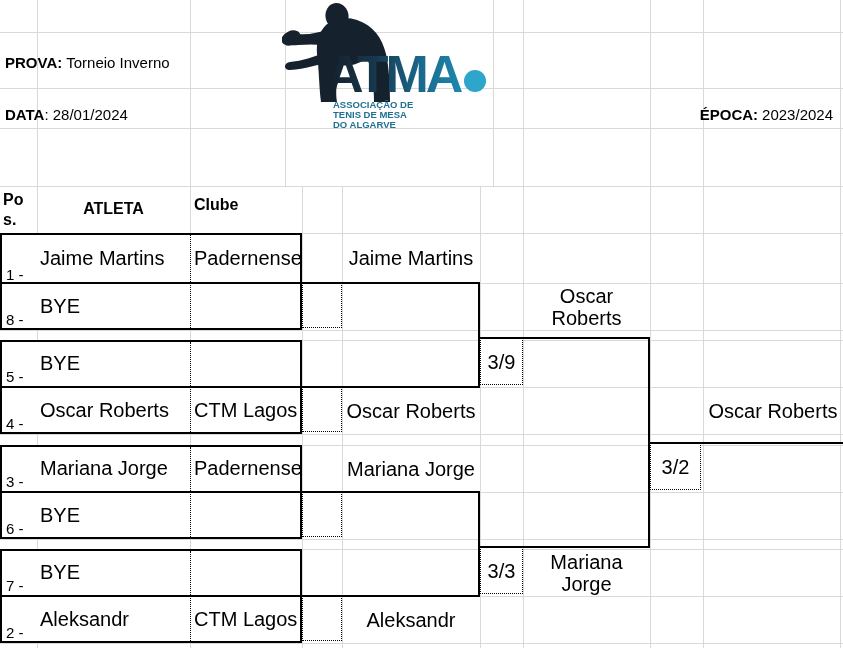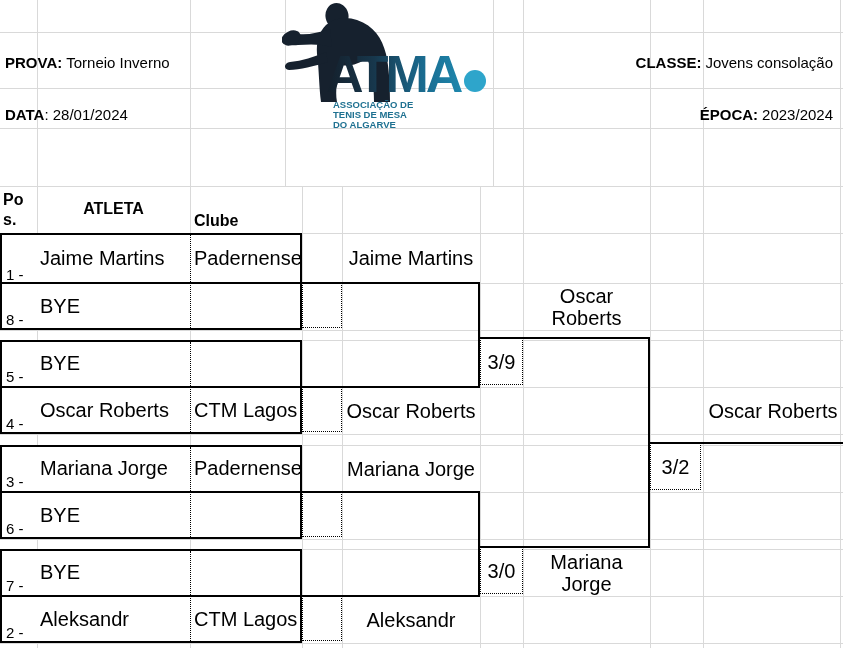--- a/index.html
+++ b/index.html
@@ -54,21 +54,20 @@
       <div class="gl" style="left: 480px; top: 186px; width: 1px; height: 462px; background: rgb(217, 217, 217);"></div>
       <div class="gl" style="left: 493px; top: 0px; width: 1px; height: 186px; background: rgb(217, 217, 217);"></div>
       <div class="gl" style="left: 523px; top: 0px; width: 1px; height: 648px; background: rgb(217, 217, 217);"></div>
       <div class="gl" style="left: 650px; top: 0px; width: 1px; height: 648px; background: rgb(217, 217, 217);"></div>
       <div class="gl" style="left: 703px; top: 0px; width: 1px; height: 648px; background: rgb(217, 217, 217);"></div>
       <div class="gl" style="left: 840px; top: 0px; width: 1px; height: 648px; background: rgb(217, 217, 217);"></div>
     </div>
 
   <div class="abs hf" style="left:5px;top:54px;"><span class="b">PROVA:</span><span class="v">Torneio Inverno</span></div>
 
-  <div class="abs hf right" style="left:0;top:54px;width:833px;"><span class="b">CLASSE:</span><span class="v">Jovens consolação</span></div>
 
   <div class="abs hf" style="left:5px;top:106px;"><span class="b">DATA</span><span>: 28/01/2024</span></div>
 
   <div class="abs hf right" style="left:0;top:106px;width:833px;"><span class="b">ÉPOCA:</span><span class="v">2023/2024</span></div>
 
 
   <svg class="abs" style="left:282px;top:2px;" width="213" height="126" viewBox="0 0 213 126">
     <defs>
       <linearGradient id="gradATMA" x1="0" y1="0" x2="1" y2="0">
         <stop offset="0" stop-color="#141f2b"></stop>
@@ -90,39 +89,39 @@
     <circle cx="193" cy="79" r="11" fill="#2ea5cb"></circle>
     <text font-size="9.5" font-weight="bold" fill="#1f7191">
       <tspan x="51" y="106">ASSOCIAÇÃO DE</tspan>
       <tspan x="51" y="116">TENIS DE MESA</tspan>
       <tspan x="51" y="126">DO ALGARVE</tspan>
     </text>
   </svg>
 
   <div class="abs thead posHead" style="left:3px;top:190px;">Pos.</div>
   <div class="abs thead" style="left:37px;top:200px;width:153px;text-align:center;">ATLETA</div>
-  <div class="abs thead" style="left:194px;top:212px;">Clube</div>
+  <div class="abs thead" style="left:194px;top:196px;">Clube</div>
 
   <div class="abs box" style="left:0;top:233px;width:302px;height:97px;"></div>
   <div class="abs box" style="left:0;top:340px;width:302px;height:94px;"></div>
   <div class="abs box" style="left:0;top:445px;width:302px;height:94px;"></div>
   <div class="abs box" style="left:0;top:549px;width:302px;height:94px;"></div>
 
   <div class="abs dotv" style="left:190px;top:235px;height:93px;"></div>
   <div class="abs dotv" style="left:190px;top:342px;height:90px;"></div>
   <div class="abs dotv" style="left:190px;top:447px;height:90px;"></div>
   <div class="abs dotv" style="left:190px;top:551px;height:90px;"></div>
 
   <div class="abs dotcell" style="left:302px;top:283px;width:40px;height:45px;"></div>
   <div class="abs dotcell" style="left:302px;top:387px;width:40px;height:45px;"></div>
   <div class="abs dotcell" style="left:302px;top:492px;width:40px;height:45px;"></div>
   <div class="abs dotcell" style="left:302px;top:596px;width:40px;height:45px;"></div>
 
   <div class="abs dotcell txt ctr" style="left:480px;top:338px;width:43px;height:47px;">3/9</div>
-  <div class="abs dotcell txt ctr" style="left:480px;top:547px;width:43px;height:47px;">3/0</div>
+  <div class="abs dotcell txt ctr" style="left:480px;top:547px;width:43px;height:47px;">3/3</div>
   <div class="abs dotcell txt ctr" style="left:650px;top:443px;width:51px;height:47px;">3/2</div>
 
   <div class="abs hline" style="left:0;top:282px;width:302px;"></div>
   <div class="abs hline" style="left:0;top:386px;width:302px;"></div>
   <div class="abs hline" style="left:0;top:491px;width:302px;"></div>
   <div class="abs hline" style="left:0;top:595px;width:302px;"></div>
 
   <div class="abs conn" style="left:302px;top:282px;width:178px;height:106px;"></div>
   <div class="abs conn" style="left:302px;top:491px;width:178px;height:106px;"></div>
   <div class="abs conn" style="left:480px;top:337px;width:170px;height:211px;"></div>

